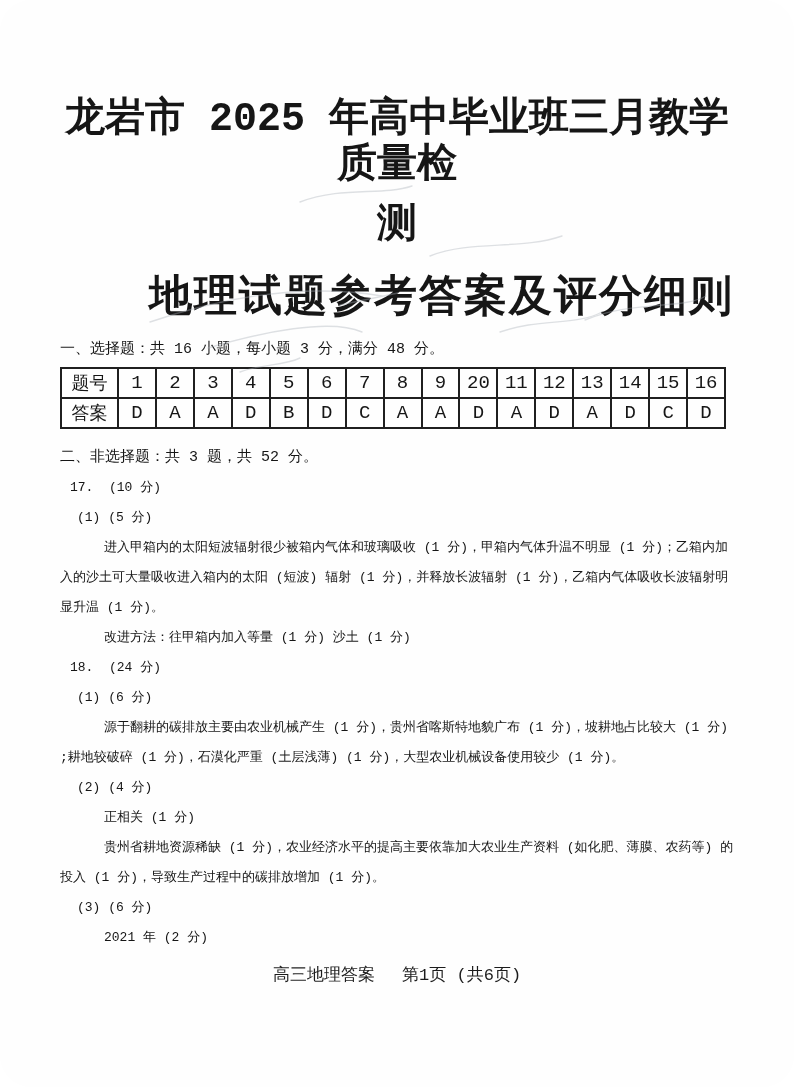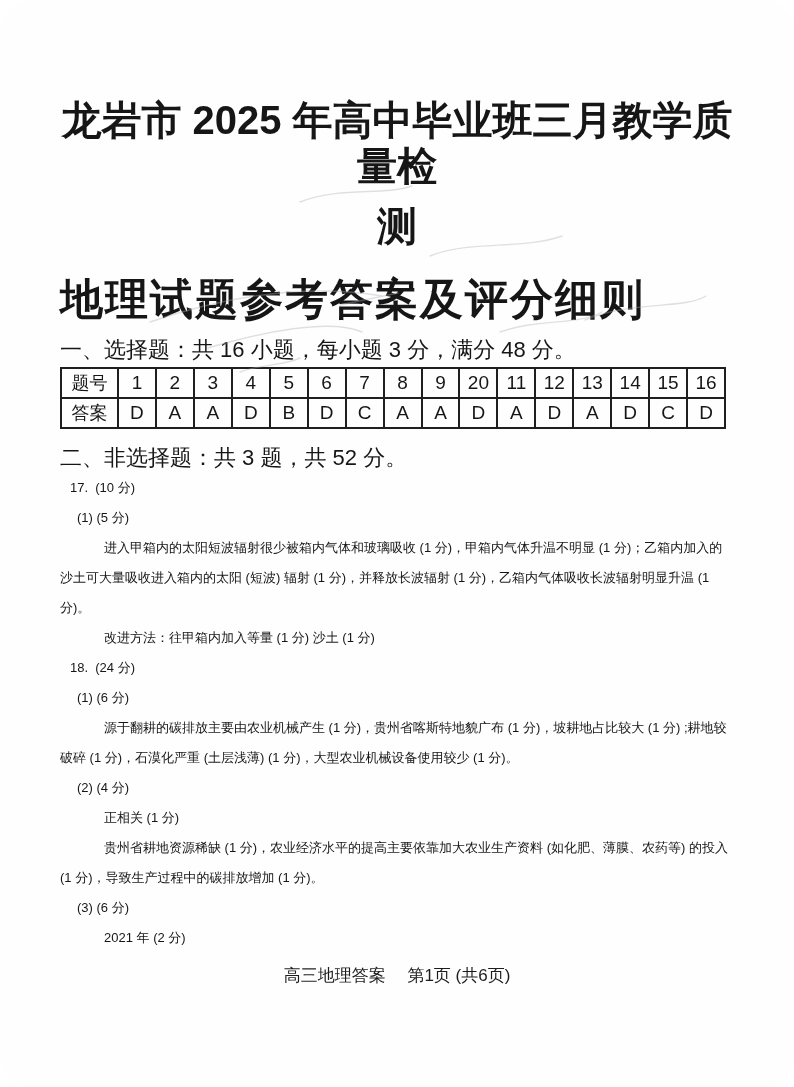--- a/index.html
+++ b/index.html
@@ -2,40 +2,40 @@
 <html><head>
 <meta charset="utf-8">
 <style>
   html,body{margin:0;padding:0;background:#ffffff;}
   .page{
     position:relative;
     width:794px;height:1087px;
     background:#fefefe;
     box-sizing:border-box;
     padding:97px 60px 0 60px;
-    font-family:Liberation Sans, sans-serif;
+    font-family:Liberation Mono, monospace;
     color:#161616;
     overflow:hidden;
     border-radius:31px;
   }
   .watermark{
     position:absolute;left:0;top:0;width:794px;height:1087px;
     pointer-events:none;
   }
   .title{
     font-size:40px;font-weight:700;text-align:center;
     line-height:46px;margin:0;white-space:pre-wrap;
   }
   .title2{margin-top:14px;}
   .subtitle{
-    font-size:43px;font-weight:700;text-align:left;
+    font-size:43px;font-weight:700;text-align:right;
     line-height:50px;margin:25px 0 0 0;letter-spacing:2px;
   }
   .section{
-    font-size:22px;font-weight:400;line-height:26px;
+    font-size:15px;font-weight:400;line-height:26px;
     margin:13px 0 0 0;white-space:pre-wrap;
   }
   .section.second{margin-top:16px;}
   table.answers{
     border-collapse:collapse;table-layout:fixed;
     width:666px;margin-top:4px;
   }
   .answers td,.answers th{
     border:2px solid #1f1f1f;height:28px;padding:0;
     text-align:center;vertical-align:middle;

